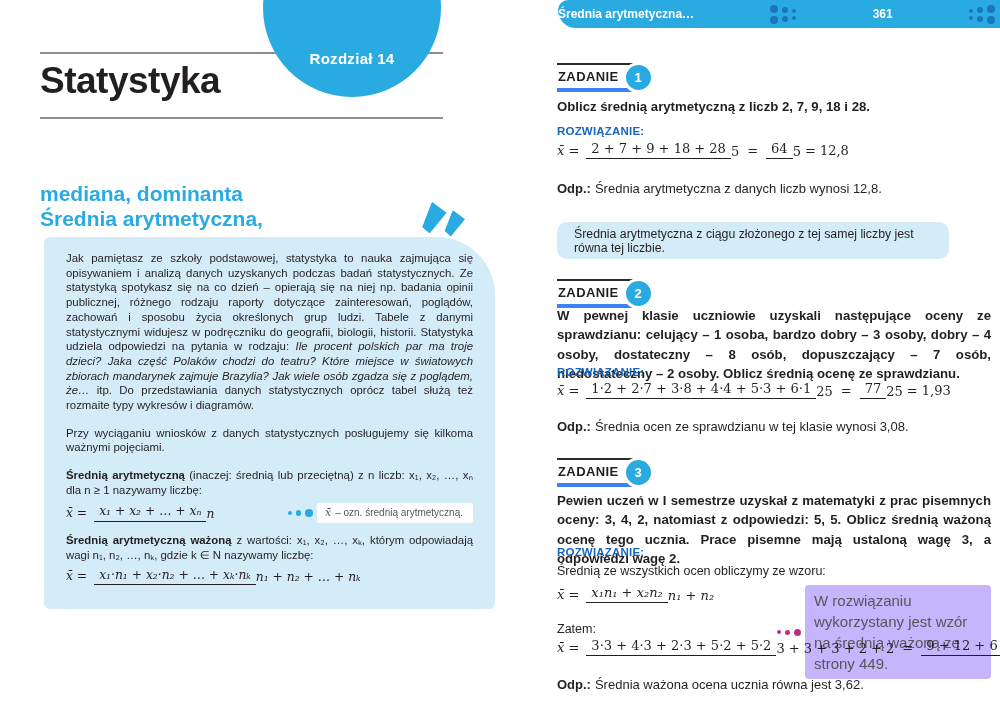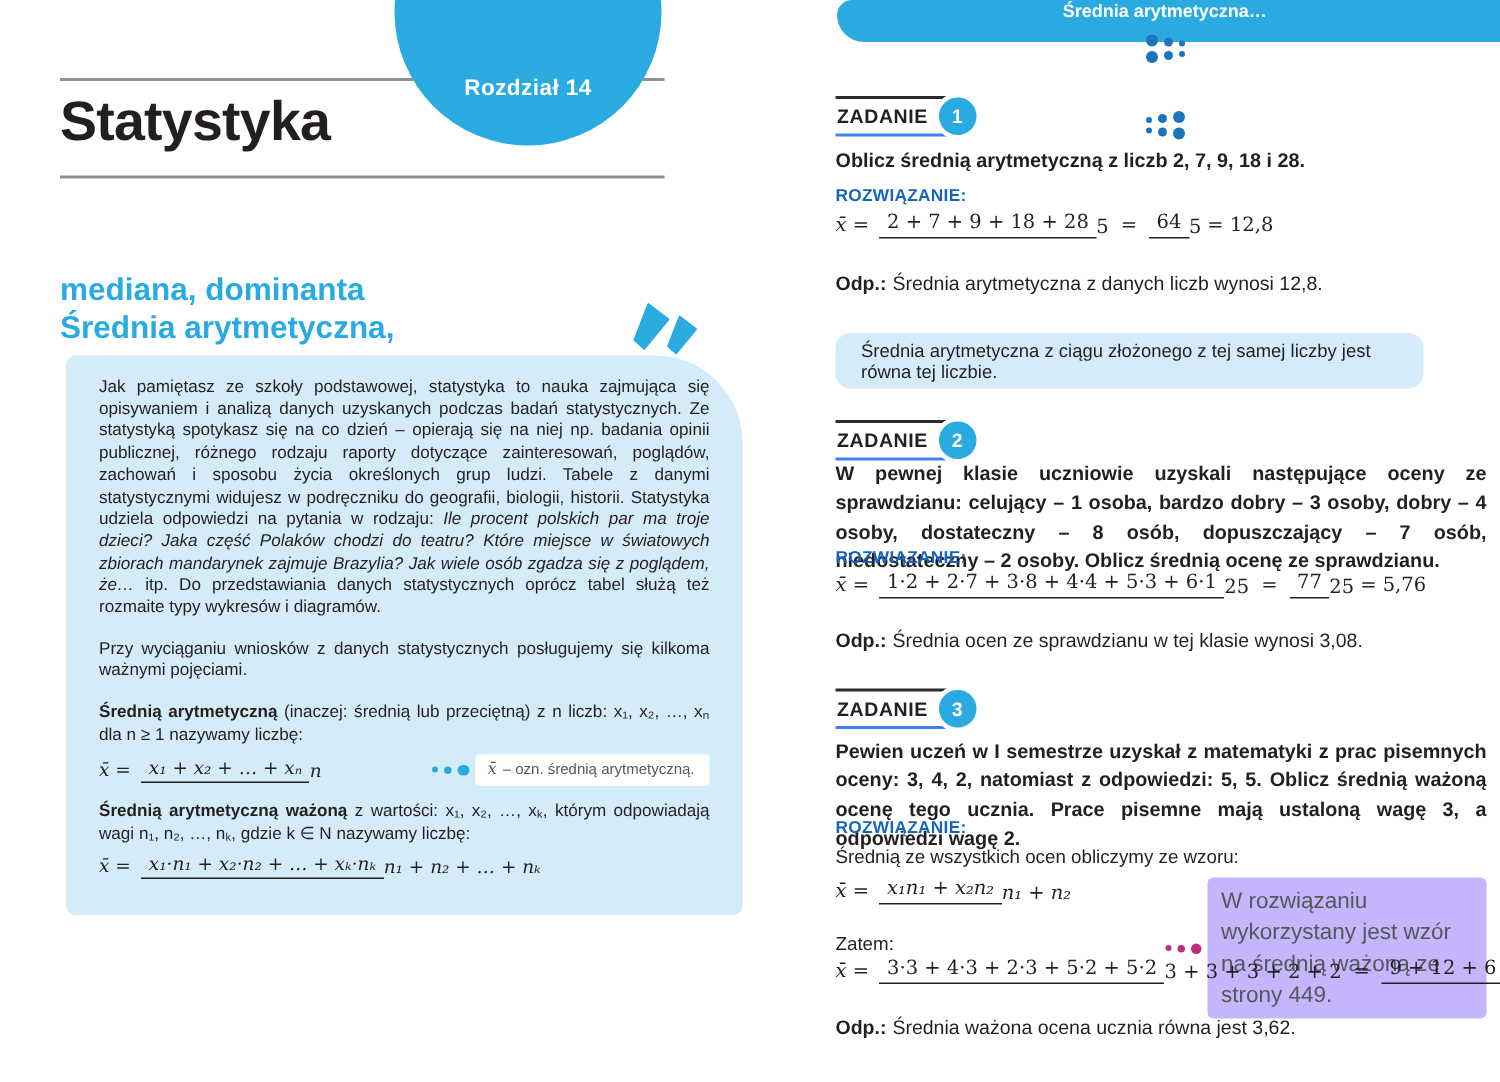--- a/index.html
+++ b/index.html
@@ -52,33 +52,33 @@
   .cdot-2{width:5.5px;height:5.5px;}
   .cdot-3{width:7.5px;height:7.5px;}
   .callout-box{background:#fff;border-radius:2px;padding:3px 10px 3px 8px;display:flex;align-items:baseline;gap:4px;
     font-family:"Liberation Sans",sans-serif;font-size:10px;color:#56575B;white-space:nowrap;}
   .callout-sym{font-family:"DejaVu Serif",serif;font-style:italic;font-size:11px;}
 
   
   .hdr{
     position:absolute;left:58px;top:0;width:442px;height:28px;background:#29ABE2;
     border-radius:10px 0 0 18px;display:flex;align-items:center;justify-content:space-between;
-    box-sizing:border-box;padding-right:5px;gap:9px;z-index:3;flex-direction:column;
+    box-sizing:border-box;padding-right:5px;gap:9px;z-index:3;
   }
   .hdr-title{color:#fff;font-weight:bold;font-size:12px;white-space:nowrap;}
   .pagenum{color:#fff;font-weight:bold;font-size:12px;}
   .dotgroup{display:flex;align-items:center;gap:4px;}
   .dotcol{display:flex;flex-direction:column;gap:3px;align-items:center;}
   .hdot{border-radius:50%;background:#1B75BC;}
   .hdot-lg{width:8px;height:8px;}
   .hdot-md{width:6px;height:6px;}
   .hdot-sm{width:4px;height:4px;}
 
   .task-head{position:absolute;left:57px;display:flex;align-items:center;}
-  .task-label{border-top:2px solid #2a2a2a;border-bottom:2px solid #3b82f6;padding:4px 20px 4px 1px;
+  .task-label{border-top:2px solid #2a2a2a;border-bottom:4px solid #3b82f6;padding:4px 20px 4px 1px;
     font-weight:bold;font-size:13px;letter-spacing:0.4px;color:#231F20;}
   .task-num{width:25px;height:25px;border-radius:50%;background:#29ABE2;border:3px solid #fff;margin-left:-16px;
     color:#fff;font-weight:bold;font-size:13px;display:flex;align-items:center;justify-content:center;z-index:1;}
   .stmt{position:absolute;left:57px;width:434px;font-weight:bold;font-size:13.2px;line-height:1.47;text-align:justify;}
   .rozw{position:absolute;left:57px;color:#1565BF;font-weight:bold;font-size:11.5px;letter-spacing:0.2px;}
   .fpos{position:absolute;left:57px;}
   .odp{position:absolute;left:57px;font-size:13px;}
   .odp b{margin-right:4px;}
   .tip{position:absolute;left:57px;top:222px;width:392px;height:37px;background:#D4EBF8;border-radius:10px;
     display:flex;align-items:center;box-sizing:border-box;padding:0 12px 0 17px;font-size:12.3px;}
@@ -219,21 +219,21 @@
     <span class="mvar">x̄ =</span>
     <span class="frac">
       <span class="num">1·2 + 2·7 + 3·8 + 4·4 + 5·3 + 6·1</span>
       <span class="den">25</span>
     </span>
     <span class="meq">=</span>
     <span class="frac">
       <span class="num">77</span>
       <span class="den">25</span>
     </span>
-    <span class="mtail">= 5,76</span>
+    <span class="mtail">= 1,93</span>
   </div>
   <div class="odp" style="top:419px;"><b>Odp.:</b><span>Średnia ocen ze sprawdzianu w tej klasie wynosi 3,08.</span></div>
 
   <div class="task-head" style="top:457px;">
     <span class="task-label">ZADANIE</span>
     <span class="task-num">3</span>
   </div>
   <div class="stmt" style="top:491px;">Pewien uczeń w I semestrze uzyskał z matematyki z prac pisemnych oceny: 3, 4, 2, natomiast z odpowiedzi: 5, 5. Oblicz średnią ważoną ocenę tego ucznia. Prace pisemne mają ustaloną wagę 3, a odpowiedzi wagę 2.</div>
   <div class="rozw" style="top:546px;">ROZWIĄZANIE:</div>
   <div class="plain" style="top:564px;">Średnią ze wszystkich ocen obliczymy ze wzoru:</div>

